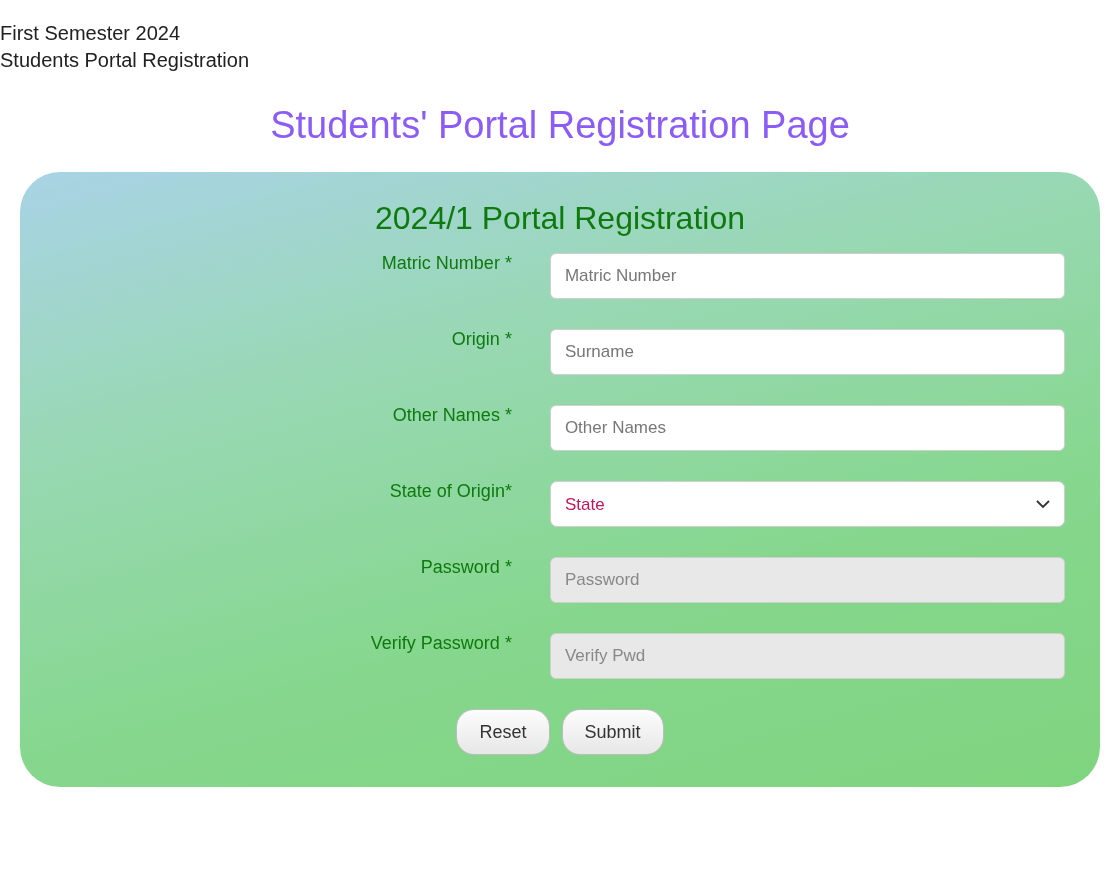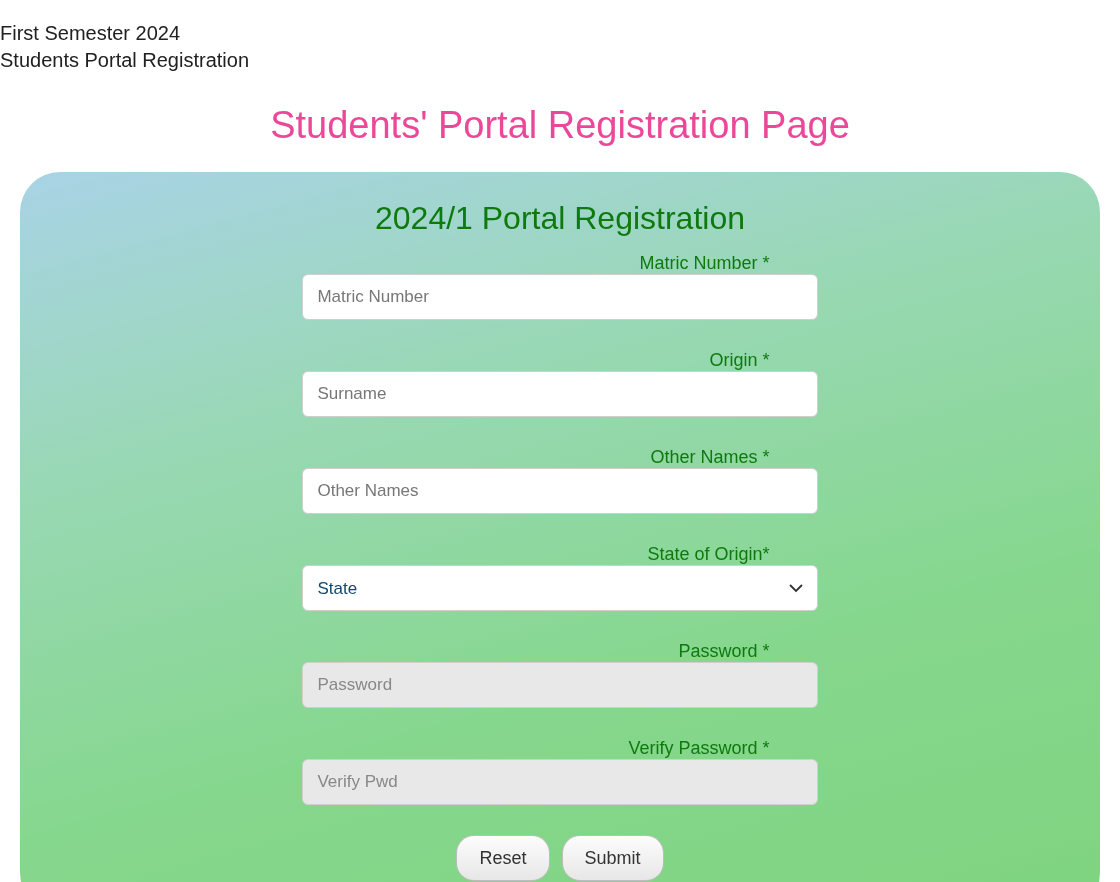--- a/index.html
+++ b/index.html
@@ -18,42 +18,40 @@
       text-align: left;
       font-size: 20px;
       color: #212121;
       line-height: 1.35;
       margin-bottom: 30px;
       font-weight: 400;
     }
     .page-heading {
       text-align: center;
       font-size: 38px;
-      color: #ec4899;
+      color: #8b5cf6;
       margin-bottom: 25px;
       font-weight: 400;
     }
     .form-card {
       margin: 0 20px;
       border-radius: 40px;
       padding: 28px 35px 32px 35px;
       background: linear-gradient(165deg, #a9d3e6 0%, #98d8b3 32%, #86d78e 65%, #7fd47f 100%);
     }
     .form-title {
       text-align: center;
       font-size: 32px;
       color: #0e7a0e;
       margin-bottom: 16px;
       font-weight: 400;
     }
     .form-row {
       display: flex;
-      align-items: center;
       margin-bottom: 30px;
-      flex-direction: column;
     }
     .form-label {
       width: 49%;
       text-align: right;
       padding-right: 38px;
       font-size: 18px;
       color: #0e7a0e;
       font-weight: 400;
     }
     .form-control-wrap {
@@ -77,22 +75,23 @@
       background: #e8e8e8;
       color: #888;
     }
     .form-control.disabled-look::placeholder {
       color: #888;
     }
     select.form-control {
       appearance: none;
       -webkit-appearance: none;
       background: #fff;
-      color: #0c4a6e;
+      color: #be185d;
       padding-right: 36px;
+      border-radius: 7px;
     }
     .select-wrap {
       position: relative;
     }
     .select-caret {
       position: absolute;
       right: 14px;
       top: 50%;
       transform: translateY(-50%);
       pointer-events: none;

